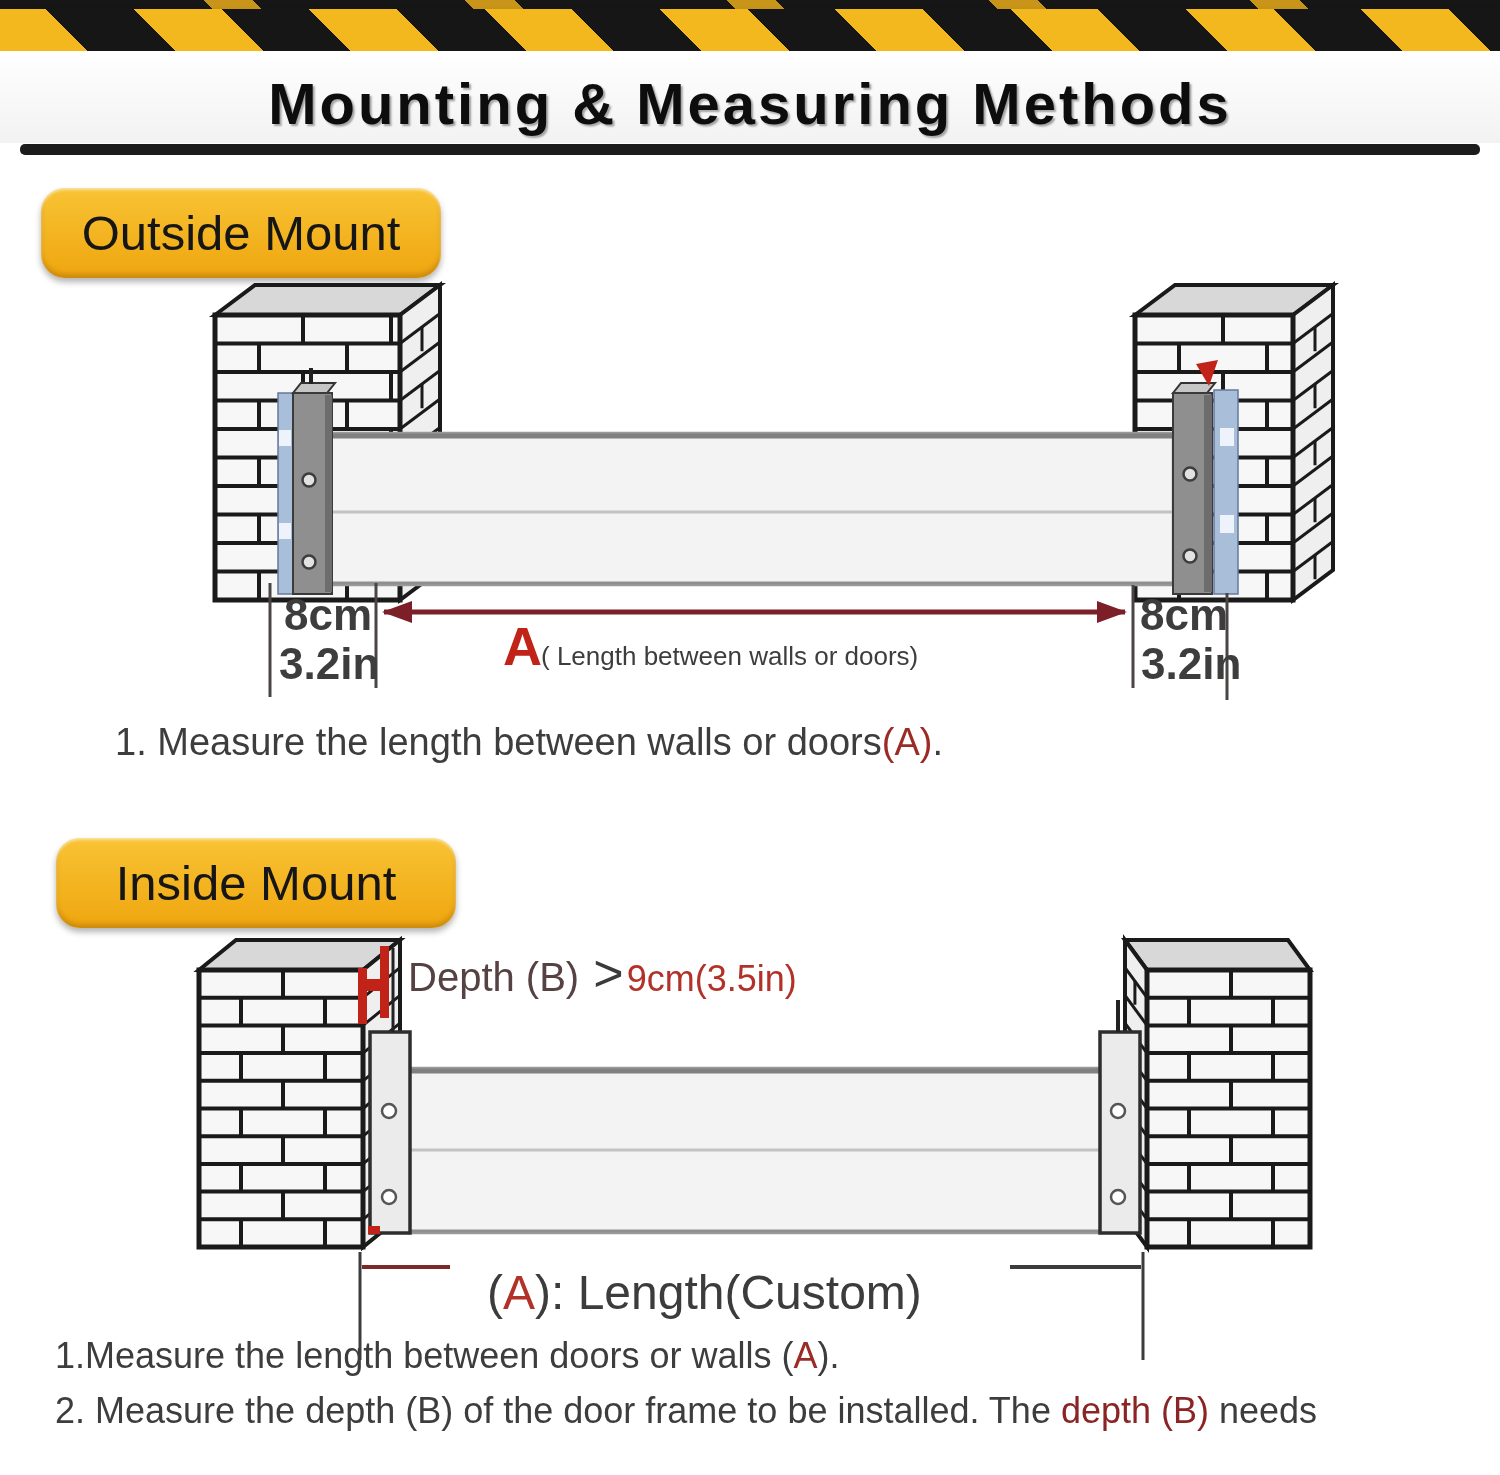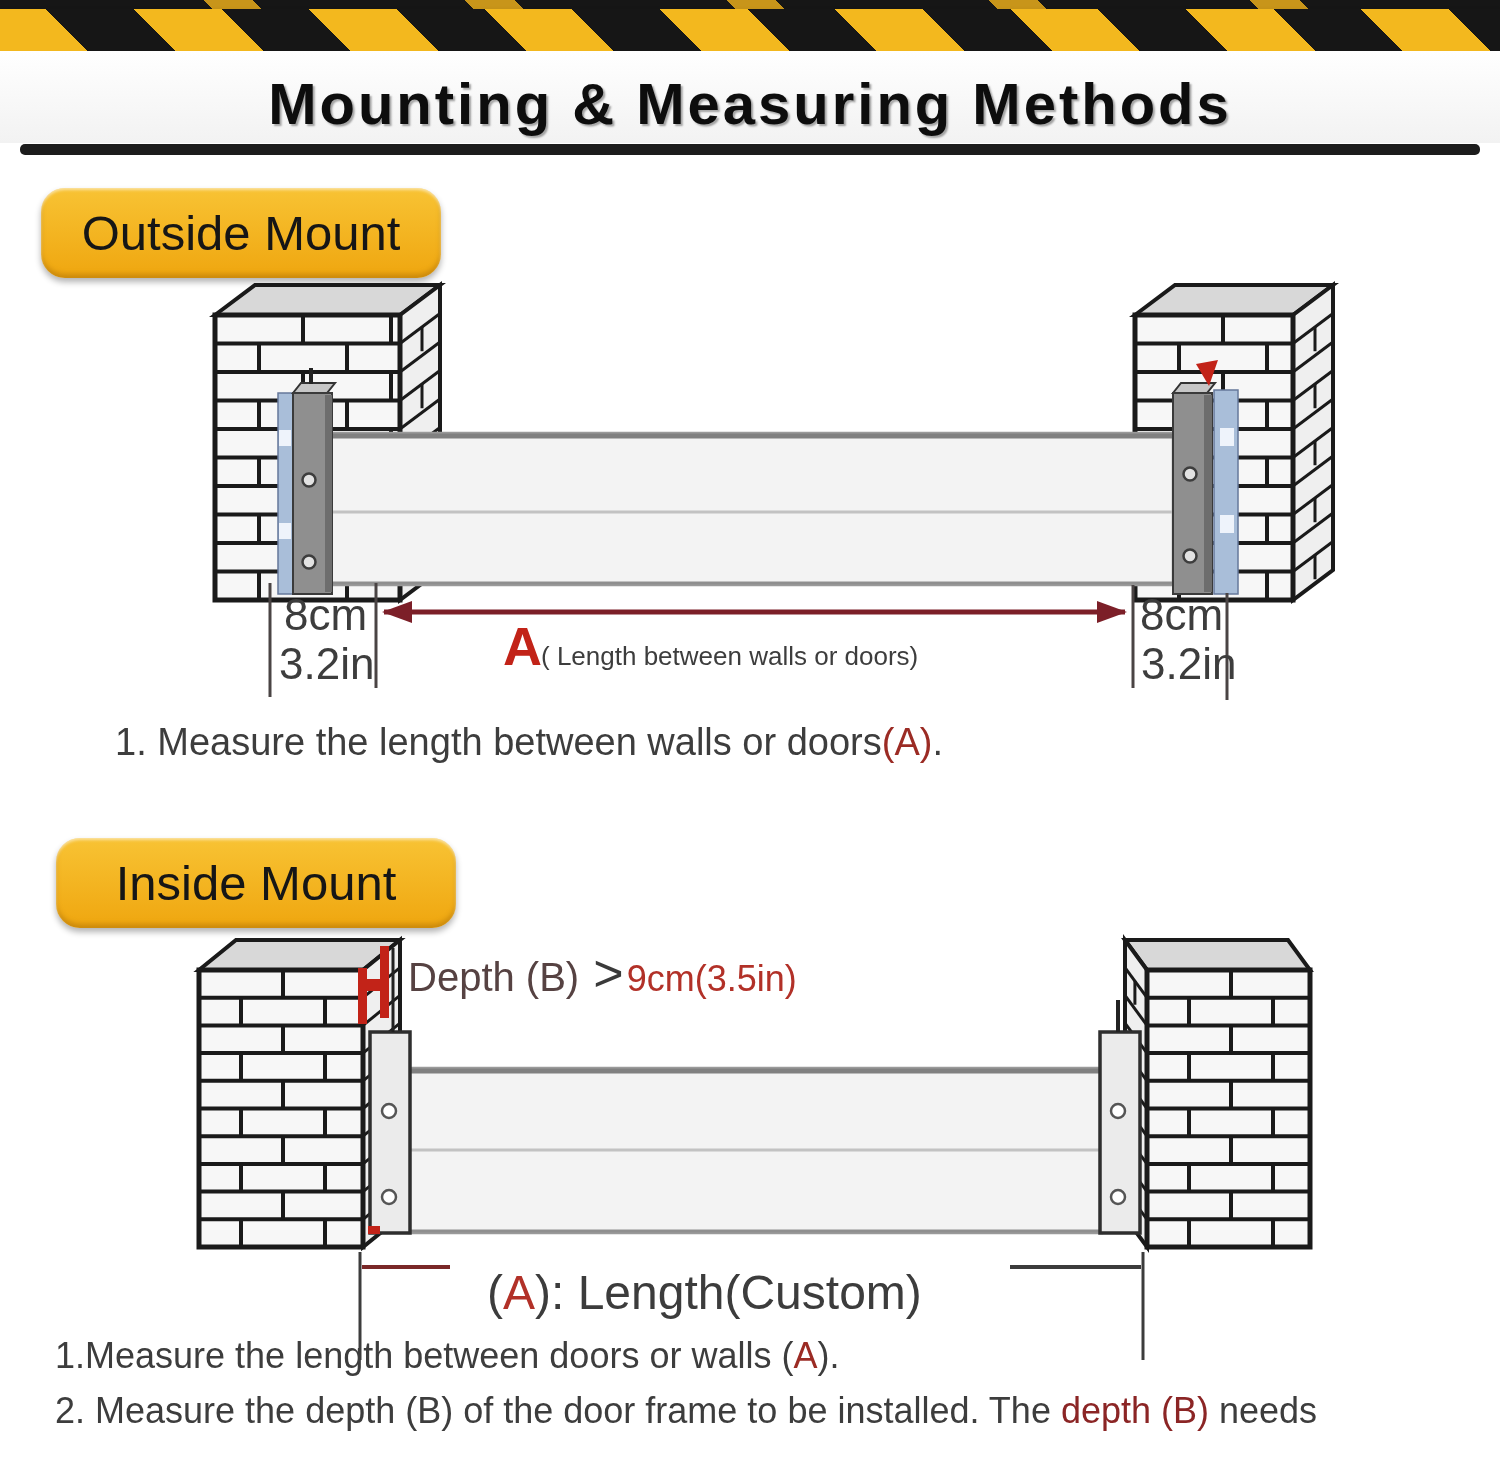--- a/index.html
+++ b/index.html
@@ -27,21 +27,21 @@
     font-size:49px;color:#161616;
     box-shadow:0 4px 6px rgba(0,0,0,.30),inset 0 2px 3px rgba(255,255,255,.55),inset 0 -4px 5px rgba(150,95,5,.40);}
   #tag-outside{left:25px;top:188px;margin-left:16px;}
   #tag-inside{left:25px;top:838px;margin-left:31px;}
 
   
   #scene{position:absolute;left:0;top:0;}
 
   
   .t{position:absolute;white-space:nowrap;color:var(--text);line-height:1.05;}
-  .s44{font-size:44px;}
+  .s44{font-size:44px;font-weight:bold;}
   .s38{font-size:38px;}
   .s36{font-size:36px;}
   .red-a{font-size:54px;font-weight:800;color:var(--red);letter-spacing:-1px;}
   .arrow-cap{font-size:26px;color:var(--text);}
   .depth-label{font-size:40px;color:#564242;}
   .depth-gt{font-size:52px;color:#3a3a3a;padding:0 3px;}
   .depth-val{font-size:36px;color:var(--red-text);}
   .len{font-size:48px;color:#3c3c3c;}
   .len-a{font-size:48px;color:var(--red-text);}
   .hl-maroon{color:var(--maroon-text);}

